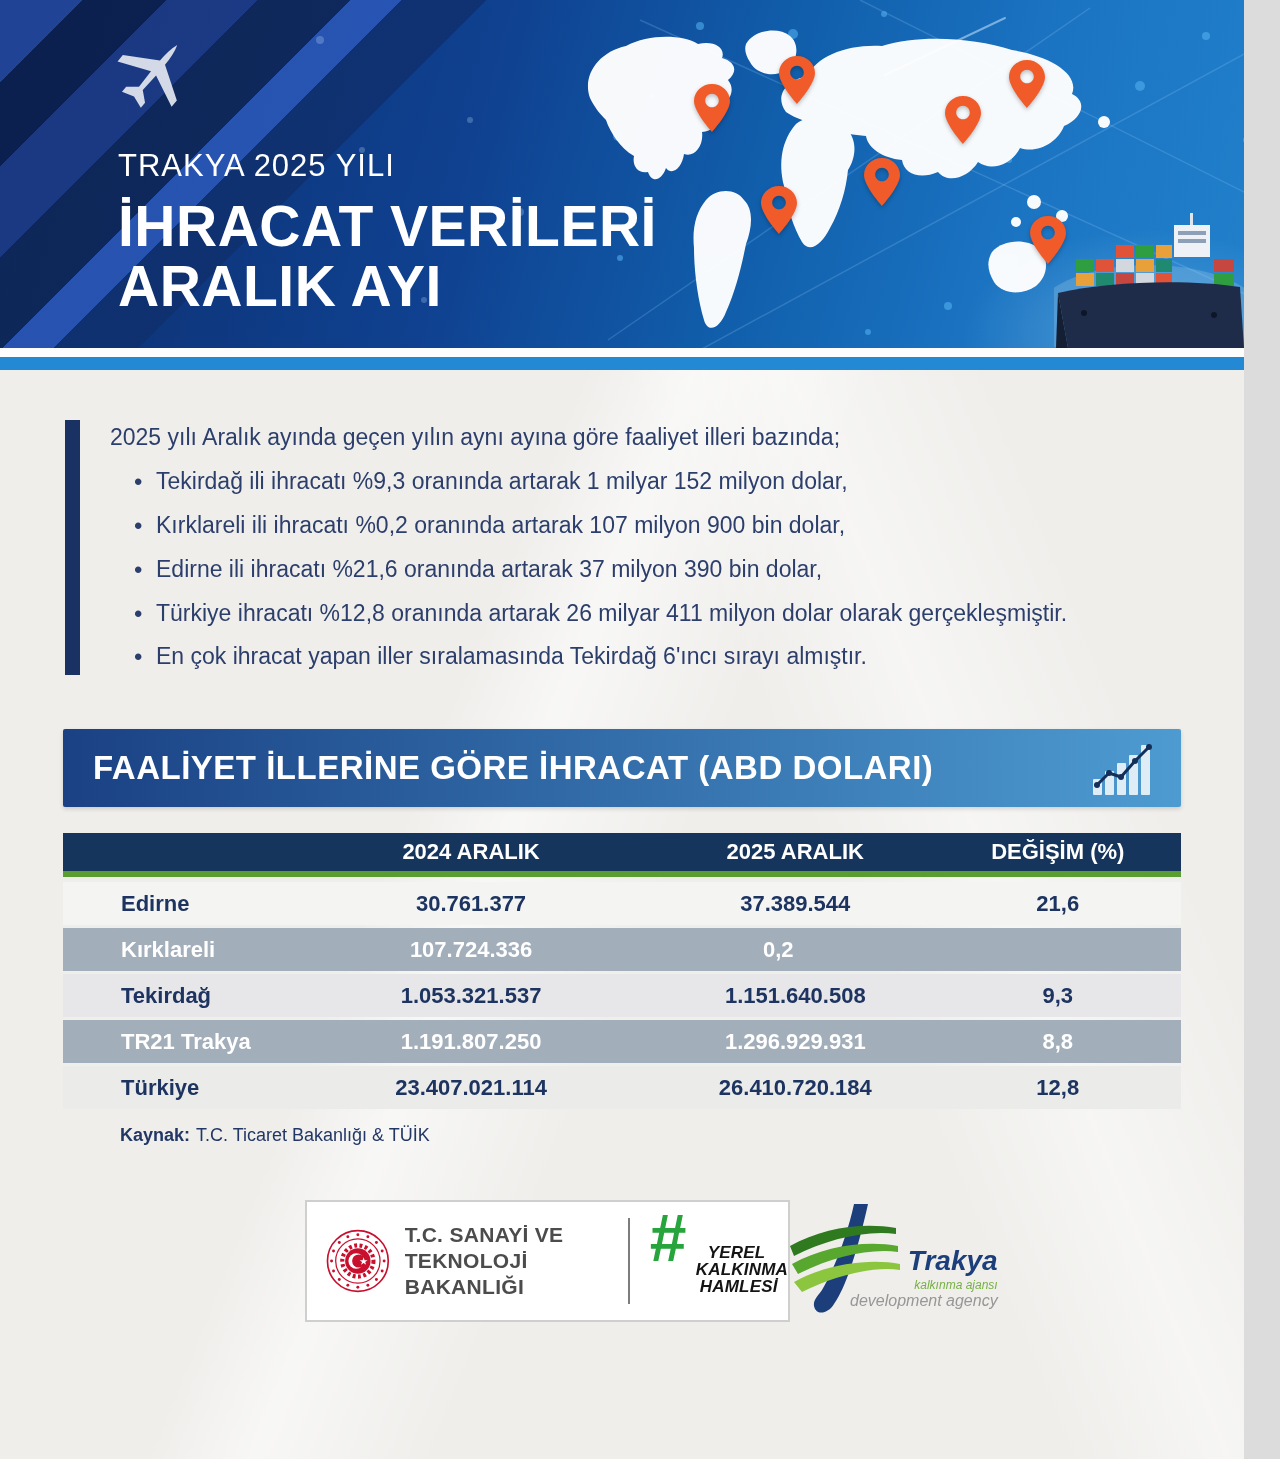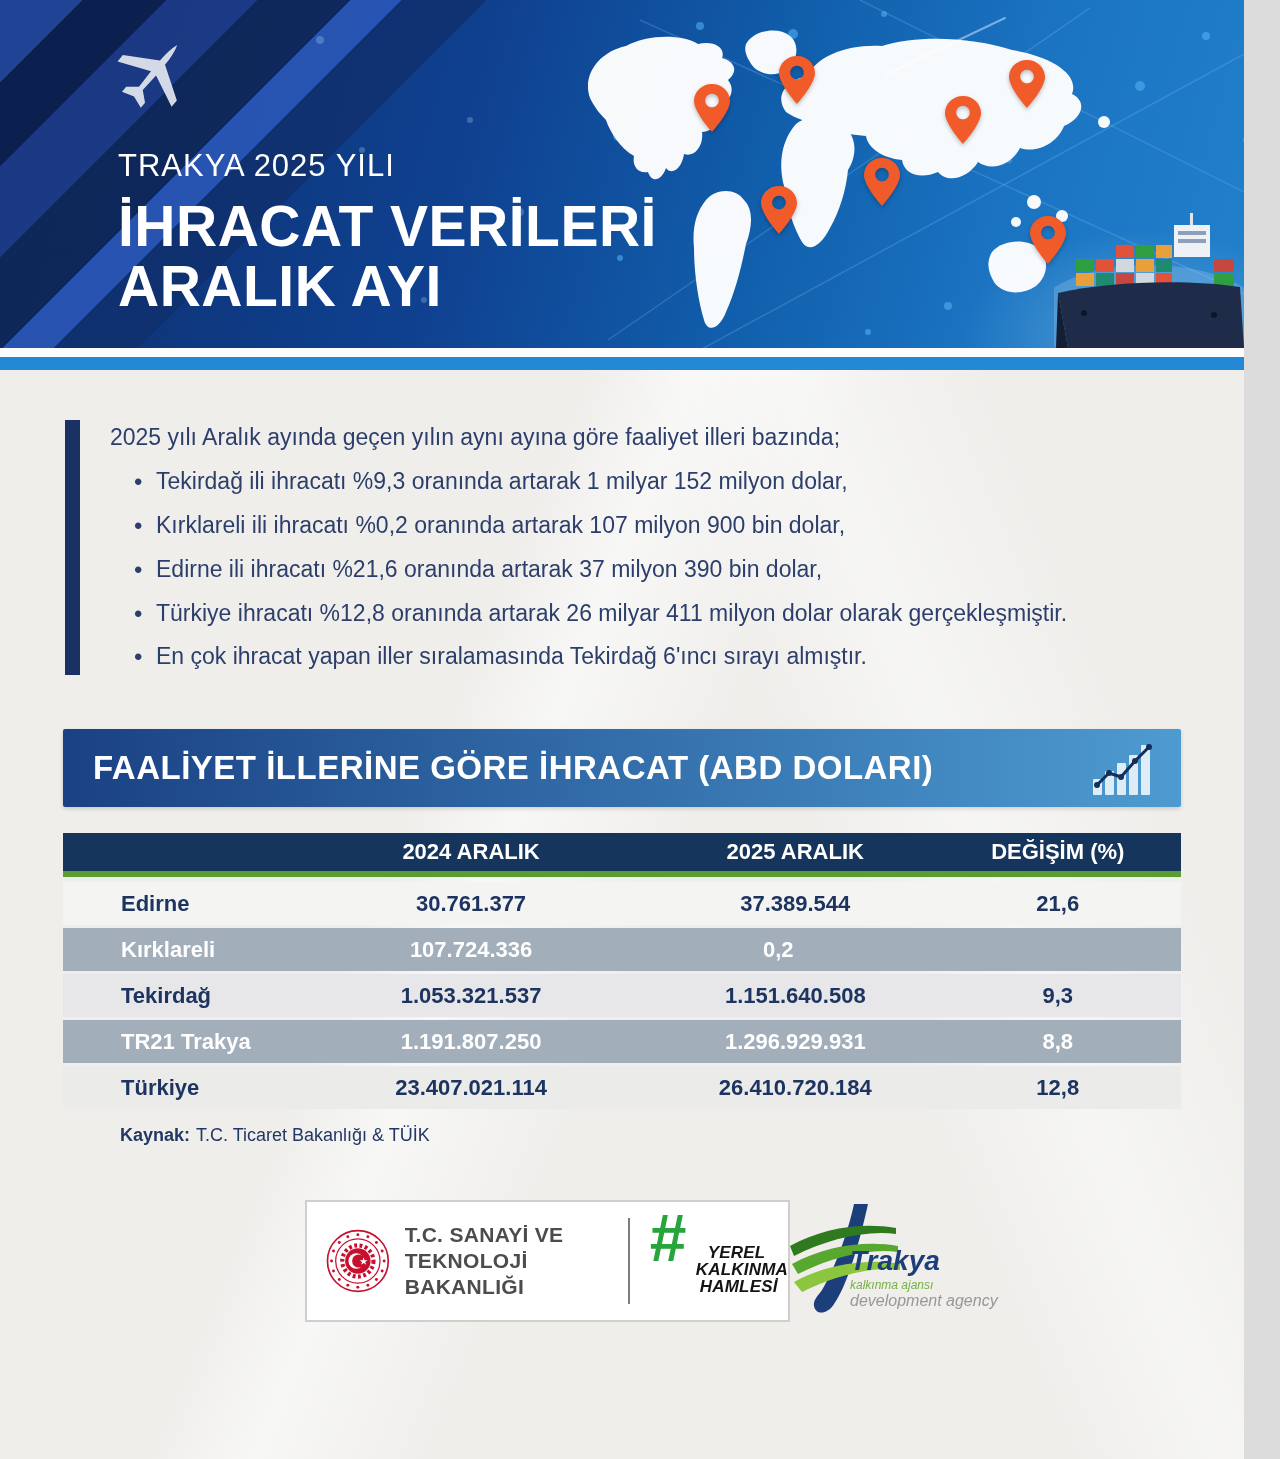--- a/index.html
+++ b/index.html
@@ -84,21 +84,21 @@
     display:flex; align-items:center; padding:0 18px;
   }
   .ministry-text{ margin-left:14px; font-size:21px; font-weight:700; color:#4c4c4c; line-height:1.25; letter-spacing:.3px; }
   .vdivider{ width:2px; height:86px; background:#7d7d7d; margin:0 20px 0 24px; flex:0 0 2px; }
   .campaign{ position:relative; width:150px; height:104px; }
   .hash{ position:absolute; left:0; top:-4px; font-size:66px; font-weight:900; color:#28a43c; line-height:1; }
   .campaign-text{ position:absolute; left:46px; top:36px; font-size:17px; font-weight:800; font-style:italic; line-height:.98; color:#141414; letter-spacing:.2px; }
   .ct1{ margin-left:12px; } .ct3{ margin-left:4px; }
   .trakya{ position:relative; width:235px; height:122px; }
   .trakya-svg{ position:absolute; left:0; top:0; }
-  .trakya-text{ position:absolute; left:60px; top:46px; }
+  .trakya-text{ position:absolute; left:60px; top:46px;text-align:right; }
   .agency-name{ font-size:28px; font-weight:700; font-style:italic; color:#1c3f7c; line-height:1.05; }
   .agency-sub1{ font-size:12px; font-style:italic; color:#76b043; margin-top:2px; }
   .agency-sub2{ font-size:16px; font-style:italic; color:#979797; }
 </style>
 </head>
 <body>
 
 <div class="page">
 
   <header class="hero">

